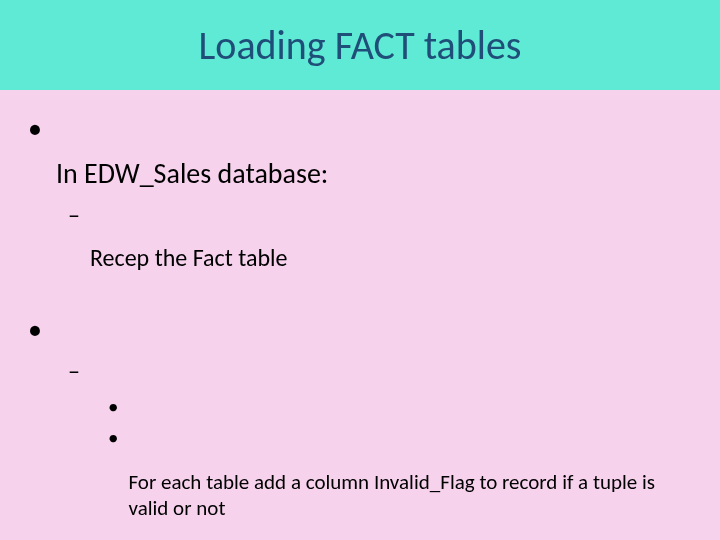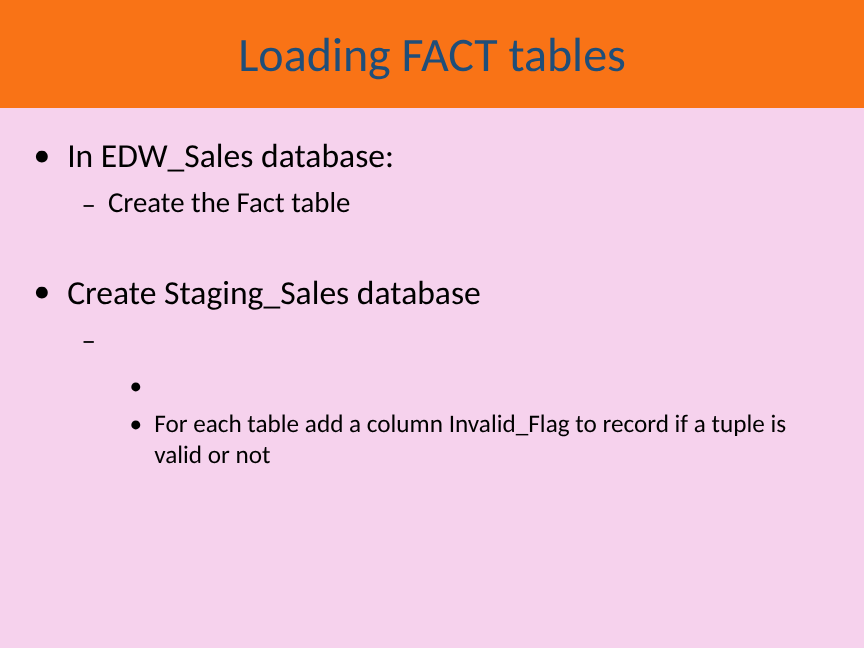--- a/index.html
+++ b/index.html
@@ -10,21 +10,21 @@
   body {
     width: 720px;
     height: 540px;
     background: #f6d2ed;
     font-family: Calibri, Arial, sans-serif;
     position: relative;
   }
   .title-bar {
     width: 100%;
     height: 90px;
-    background: #f97316;
+    background: #5eead4;
     display: flex;
     align-items: center;
     justify-content: center;
   }
   .title {
     font-size: 40px;
     color: #1f4e79;
     font-weight: 400;
   }
   .content {
@@ -62,46 +62,46 @@
   }
   .bullet-l3 .dot {
     margin-right: 10px;
     line-height: 1.3;
   }
   .gap {
     height: 32px;
   }
   .txt {
     line-height: 1.25;
+    margin-top: 44px;
   }
 </style>
 </head>
 <body>
 
 <div class="title-bar">
   <div class="title">Loading FACT tables</div>
 </div>
 
 <div class="content">
 
   <div class="bullet-l1">
     <span class="dot">•</span>
     <span class="txt">In EDW_Sales database:</span>
   </div>
 
   <div class="bullet-l2">
     <span class="dash">–</span>
-    <span class="txt">Create the Fact table</span>
+    <span class="txt">Recep the Fact table</span>
   </div>
 
   <div class="gap"></div>
 
   <div class="bullet-l1">
     <span class="dot">•</span>
-    <span class="txt">Create Staging_Sales database</span>
   </div>
 
   <div class="bullet-l2">
     <span class="dash">–</span>
   </div>
 
   <div class="bullet-l3">
     <span class="dot">•</span>
   </div>
 

